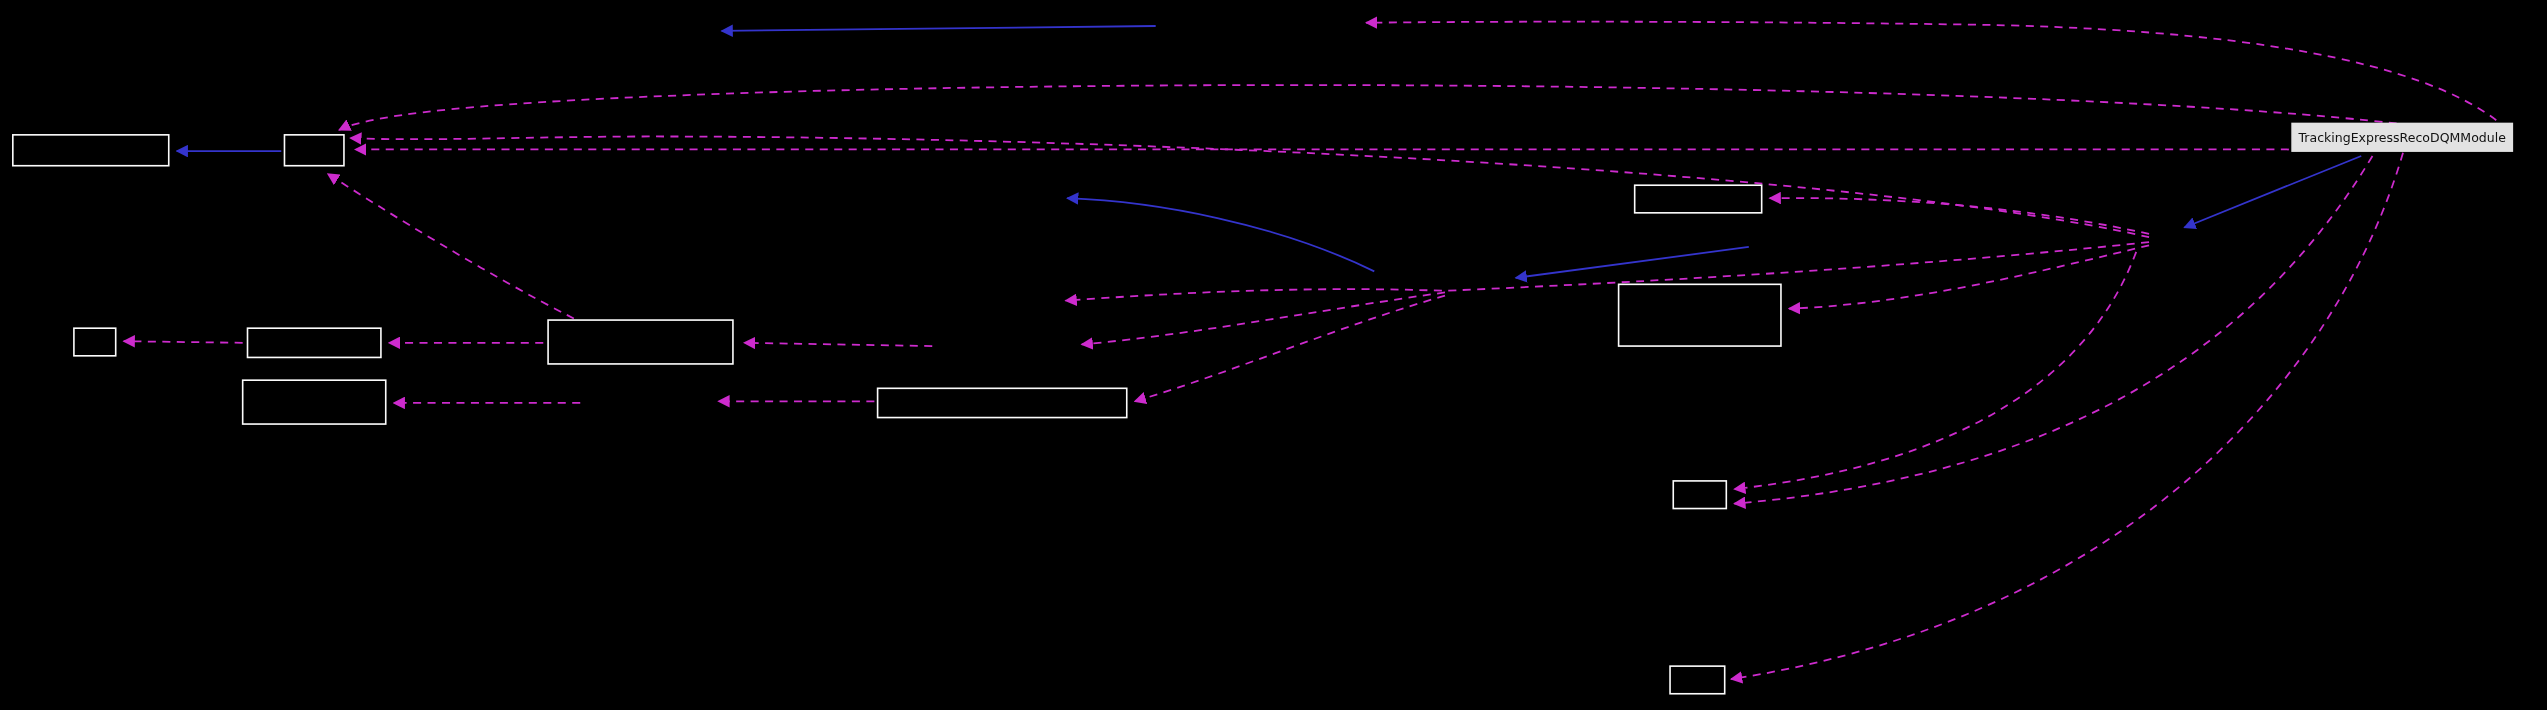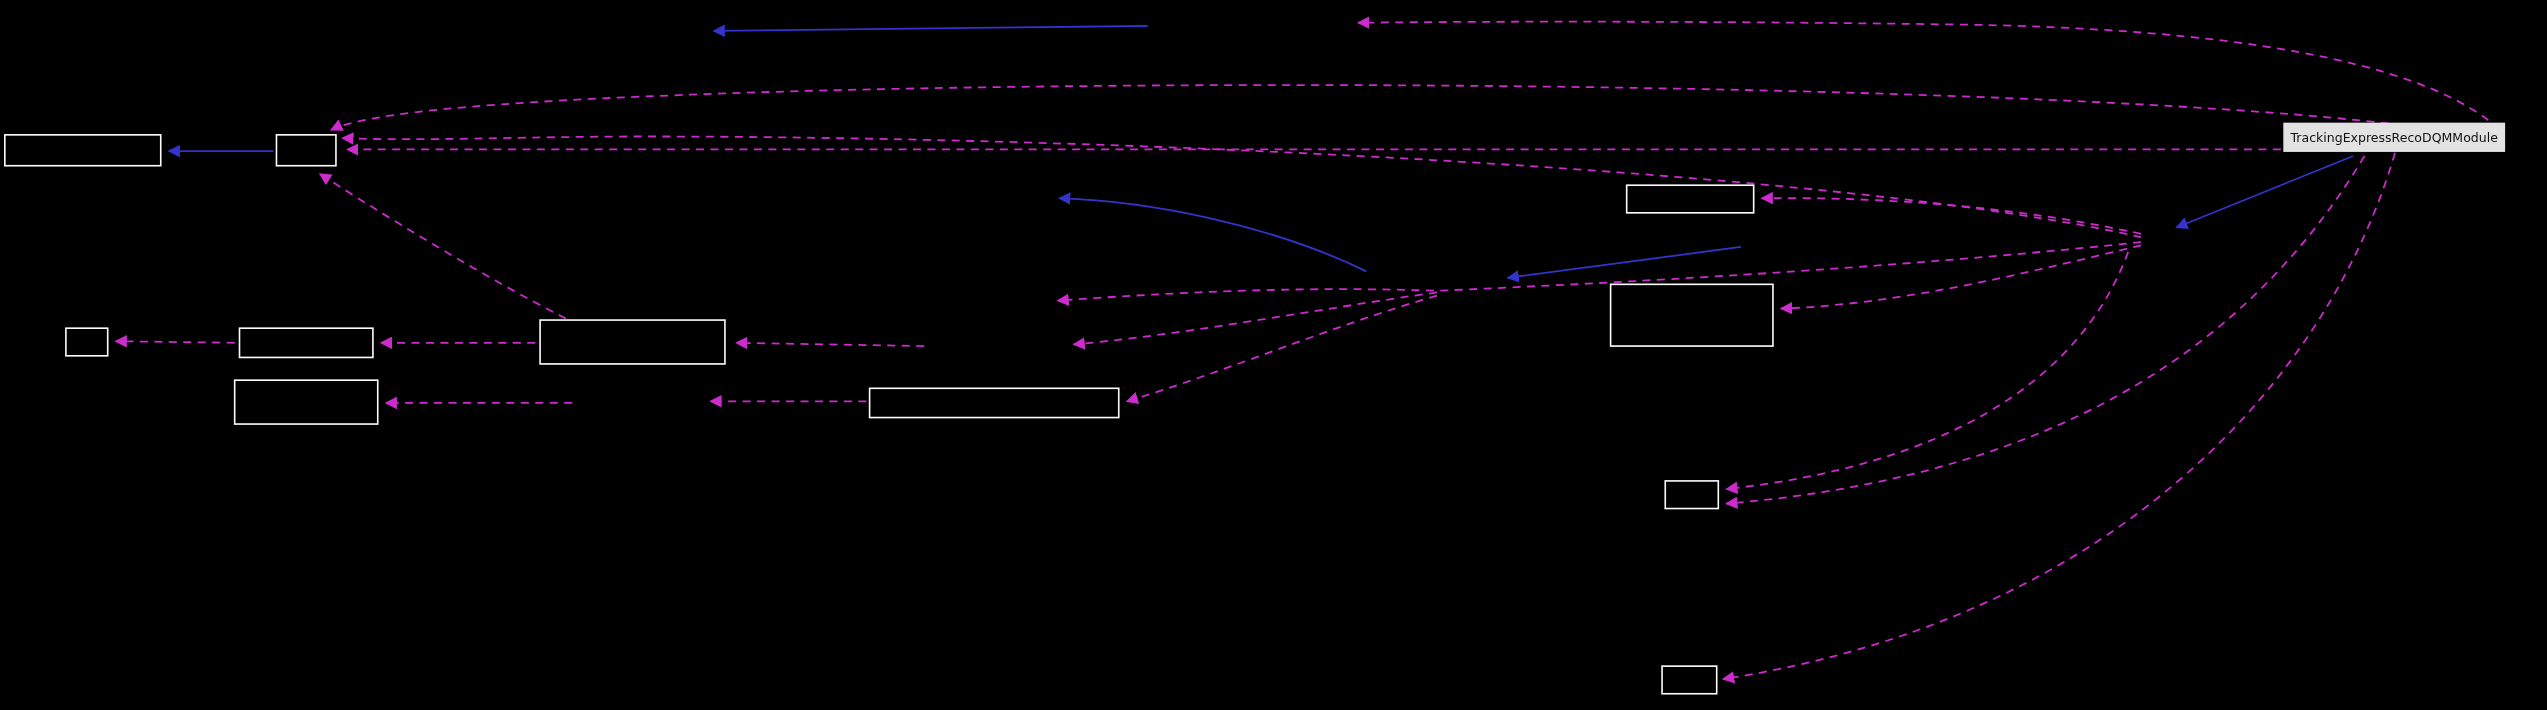--- a/index.html
+++ b/index.html
@@ -6,20 +6,21 @@
     margin: 0;
     padding: 0;
     background: #000;
   }
   .stage {
     width: 2522px;
     height: 710px;
     position: relative;
     overflow: hidden;
     background: #000;
+    margin-left: 8px;
   }
   .stage svg {
     width: 100%;
     height: 100%;
     display: block;
   }
   .edge {
     fill: none;
     stroke-width: 1.1;
   }

